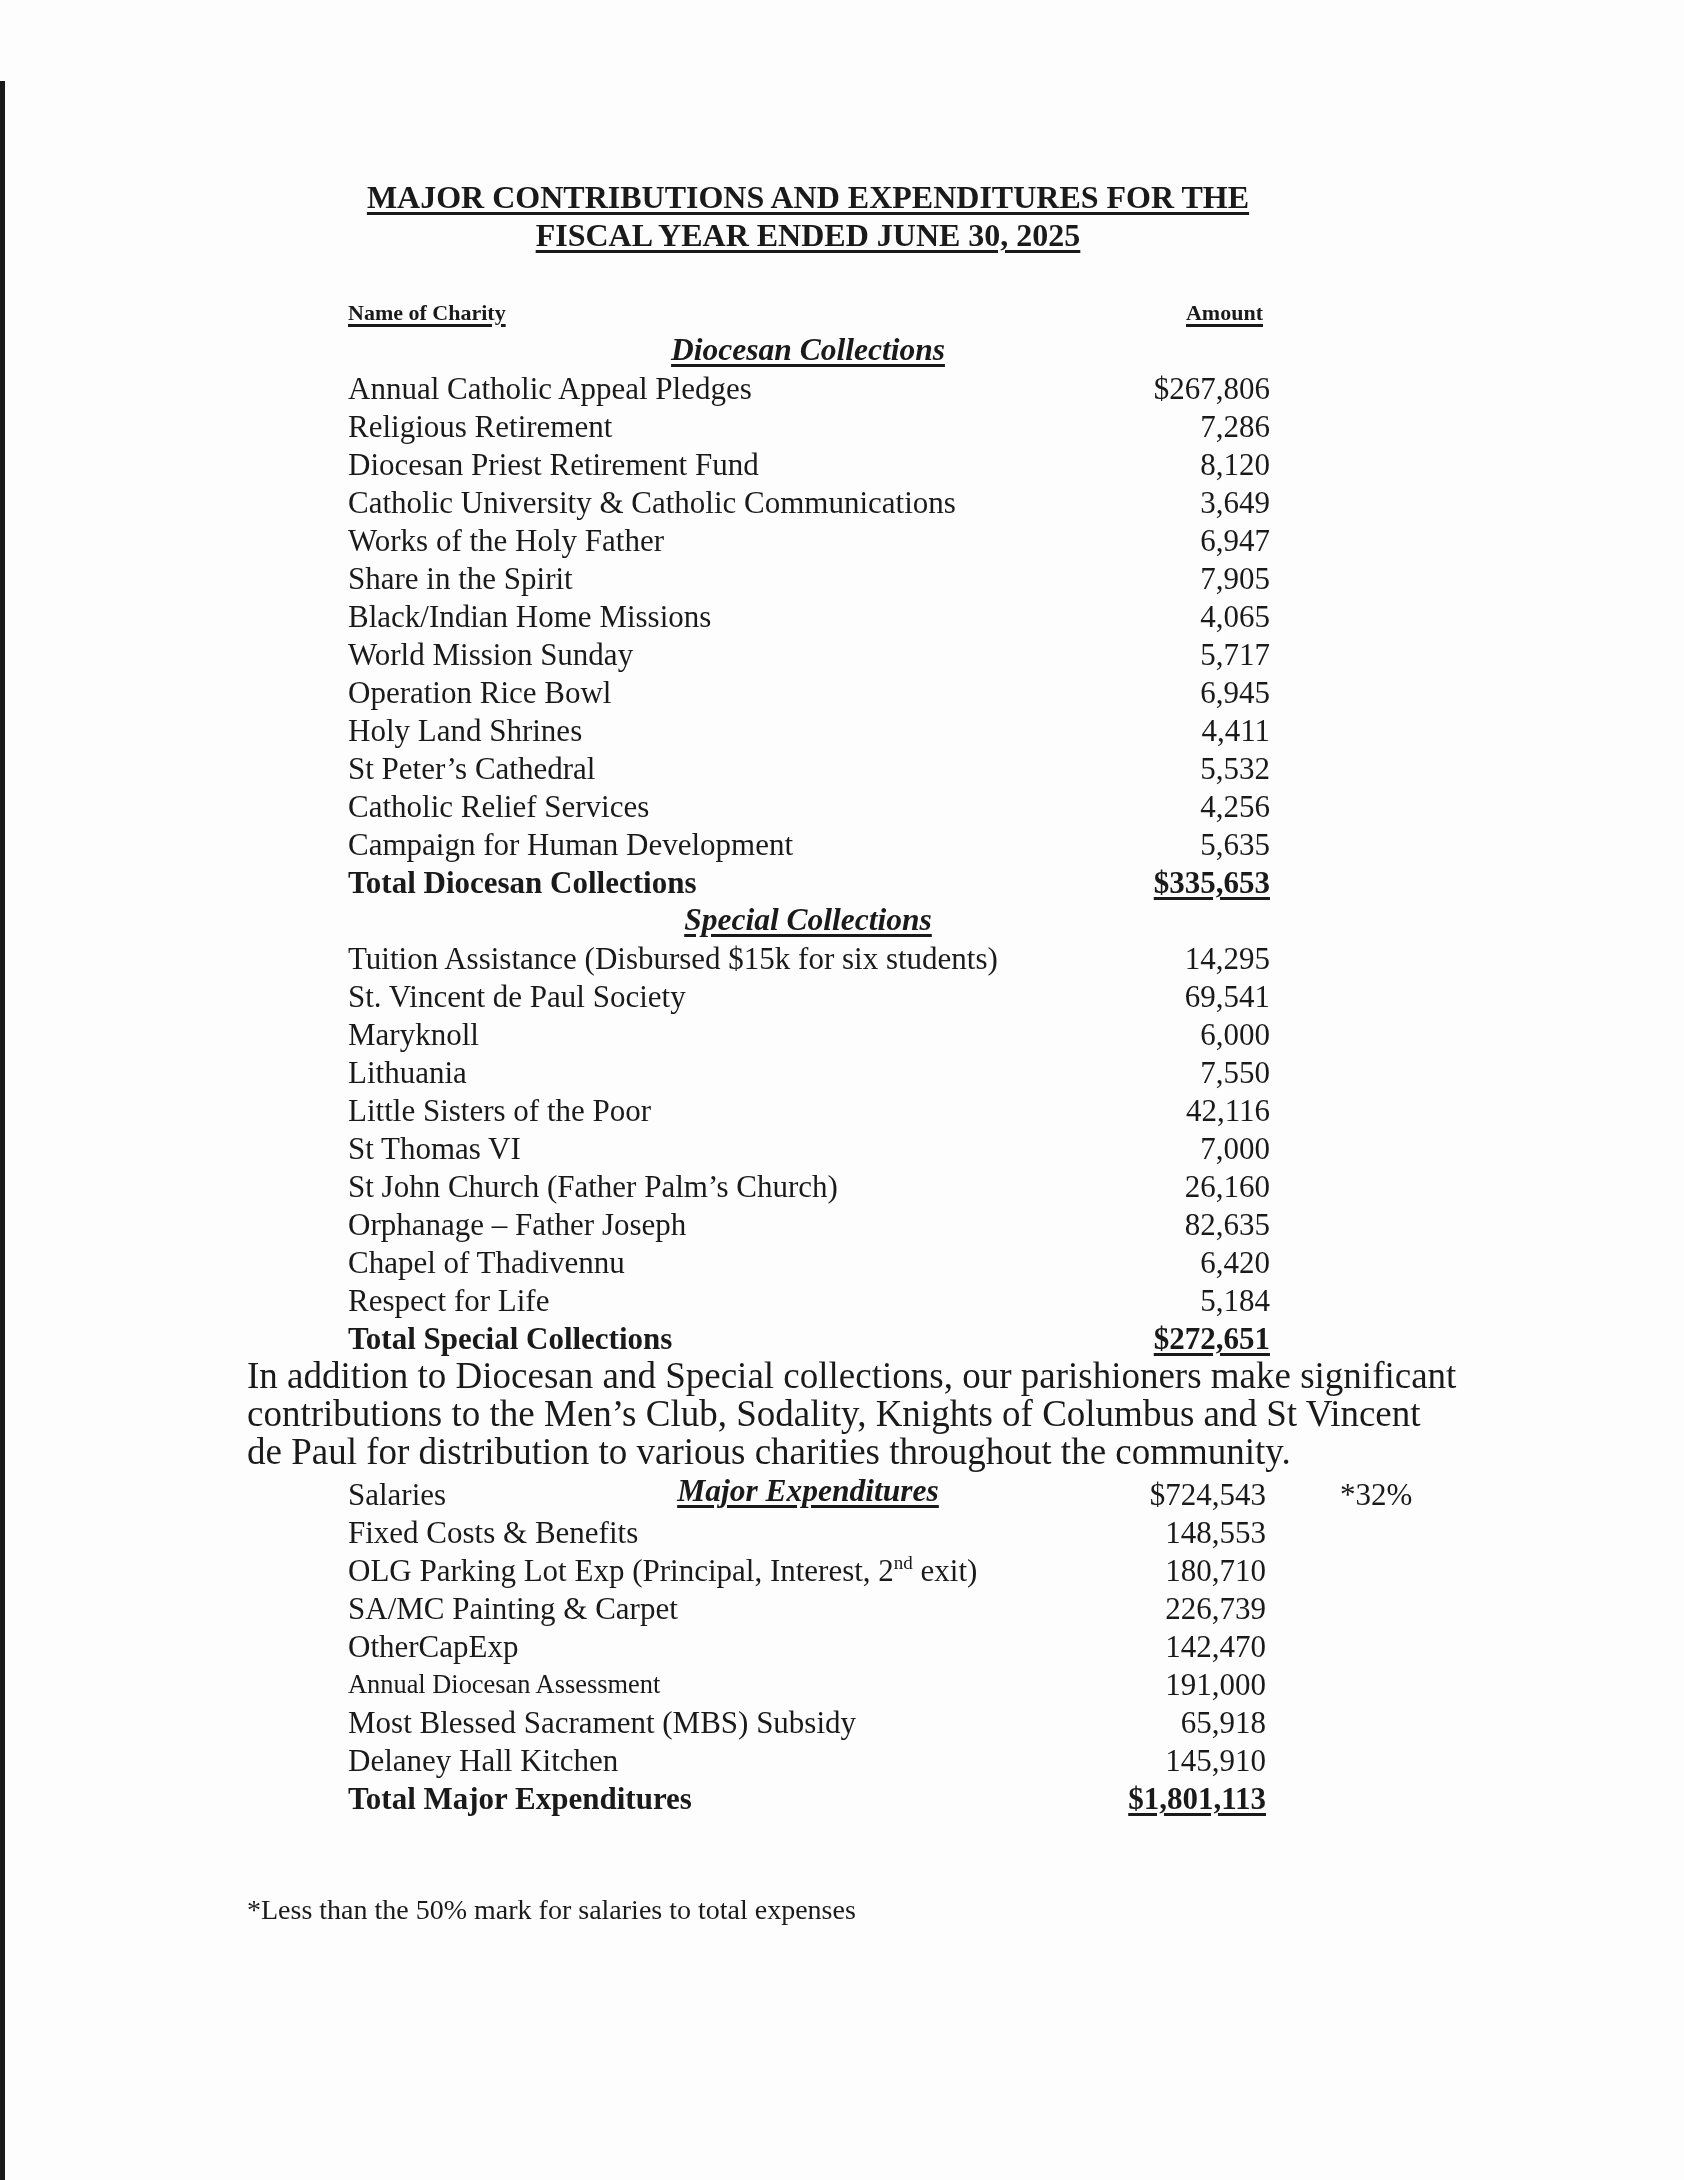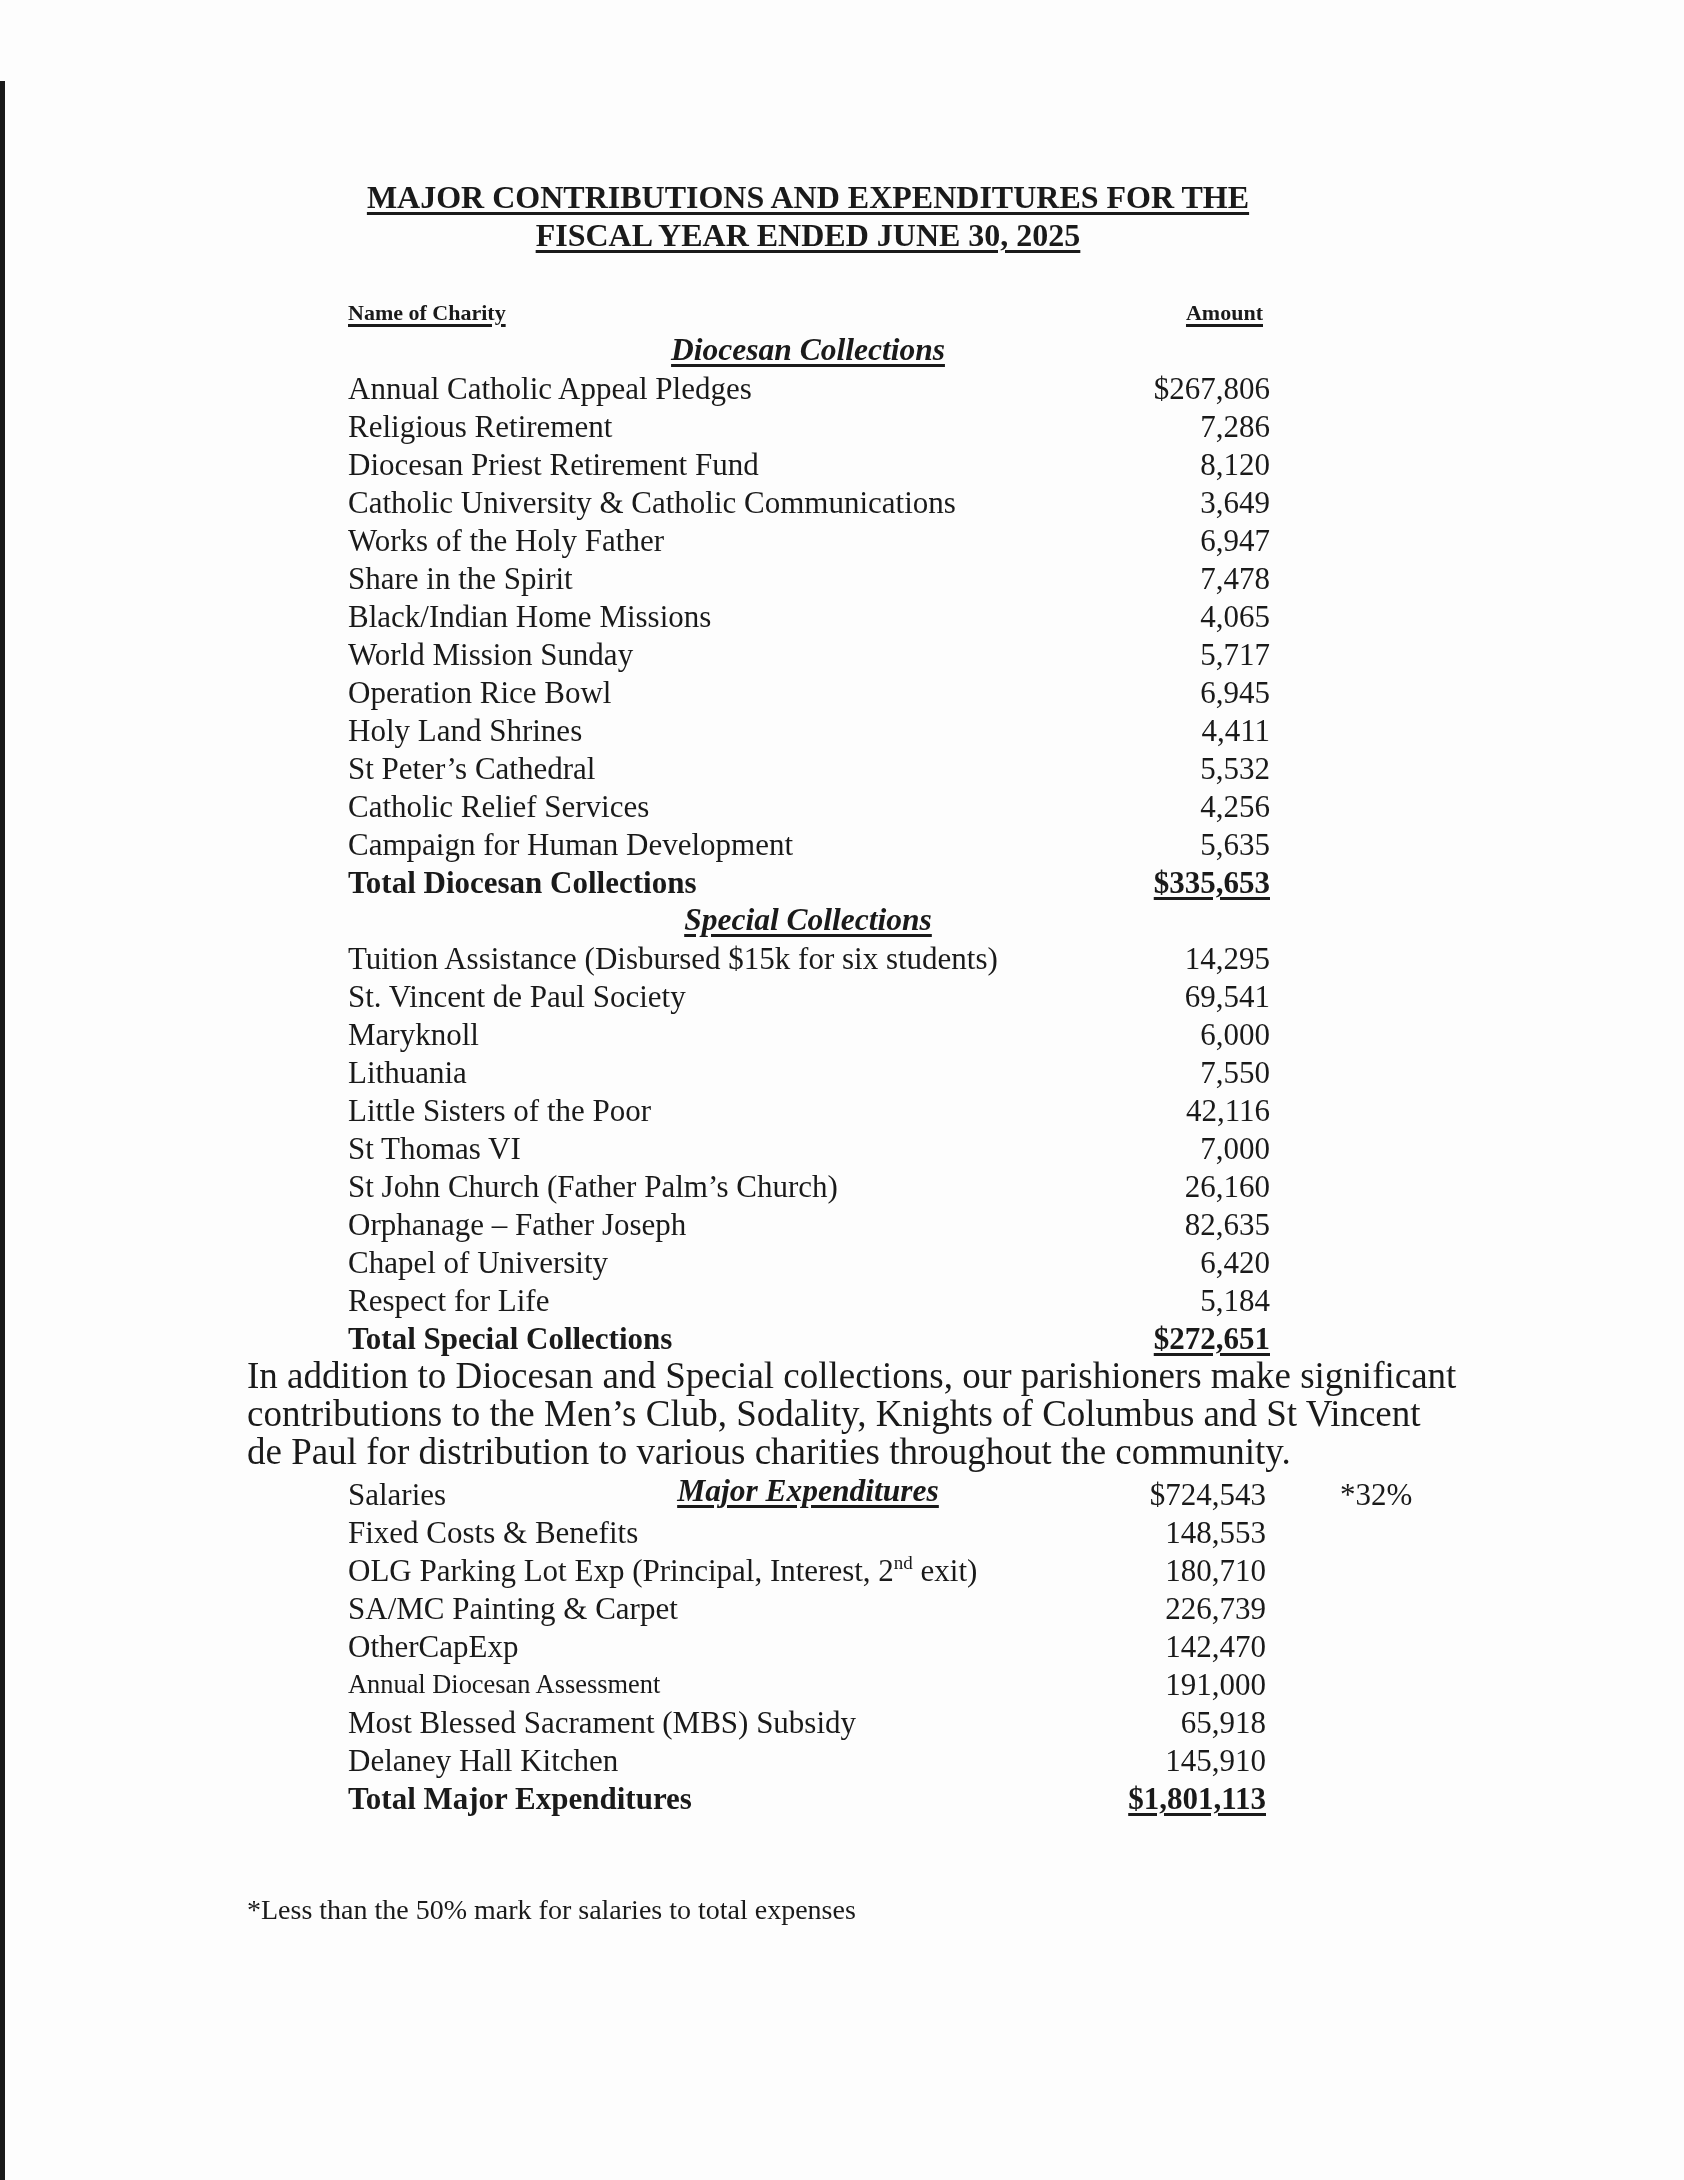--- a/index.html
+++ b/index.html
@@ -159,21 +159,21 @@
     <div class="row">
         <span class="label">Catholic University &amp; Catholic Communications</span>
         <span class="amt">3,649</span>
       </div>
     <div class="row">
         <span class="label">Works of the Holy Father</span>
         <span class="amt">6,947</span>
       </div>
     <div class="row">
         <span class="label">Share in the Spirit</span>
-        <span class="amt">7,478</span>
+        <span class="amt">7,905</span>
       </div>
     <div class="row">
         <span class="label">Black/Indian Home Missions</span>
         <span class="amt">4,065</span>
       </div>
     <div class="row">
         <span class="label">World Mission Sunday</span>
         <span class="amt">5,717</span>
       </div>
     <div class="row">
@@ -230,21 +230,21 @@
       </div>
     <div class="row">
         <span class="label">St John Church (Father Palm’s Church)</span>
         <span class="amt">26,160</span>
       </div>
     <div class="row">
         <span class="label">Orphanage – Father Joseph</span>
         <span class="amt">82,635</span>
       </div>
     <div class="row">
-        <span class="label">Chapel of University</span>
+        <span class="label">Chapel of Thadivennu</span>
         <span class="amt">6,420</span>
       </div>
     <div class="row">
         <span class="label">Respect for Life</span>
         <span class="amt">5,184</span>
       </div>
     <div class="row total">
         <span class="label">Total Special Collections</span>
         <span class="amt">$272,651</span>
       </div>

